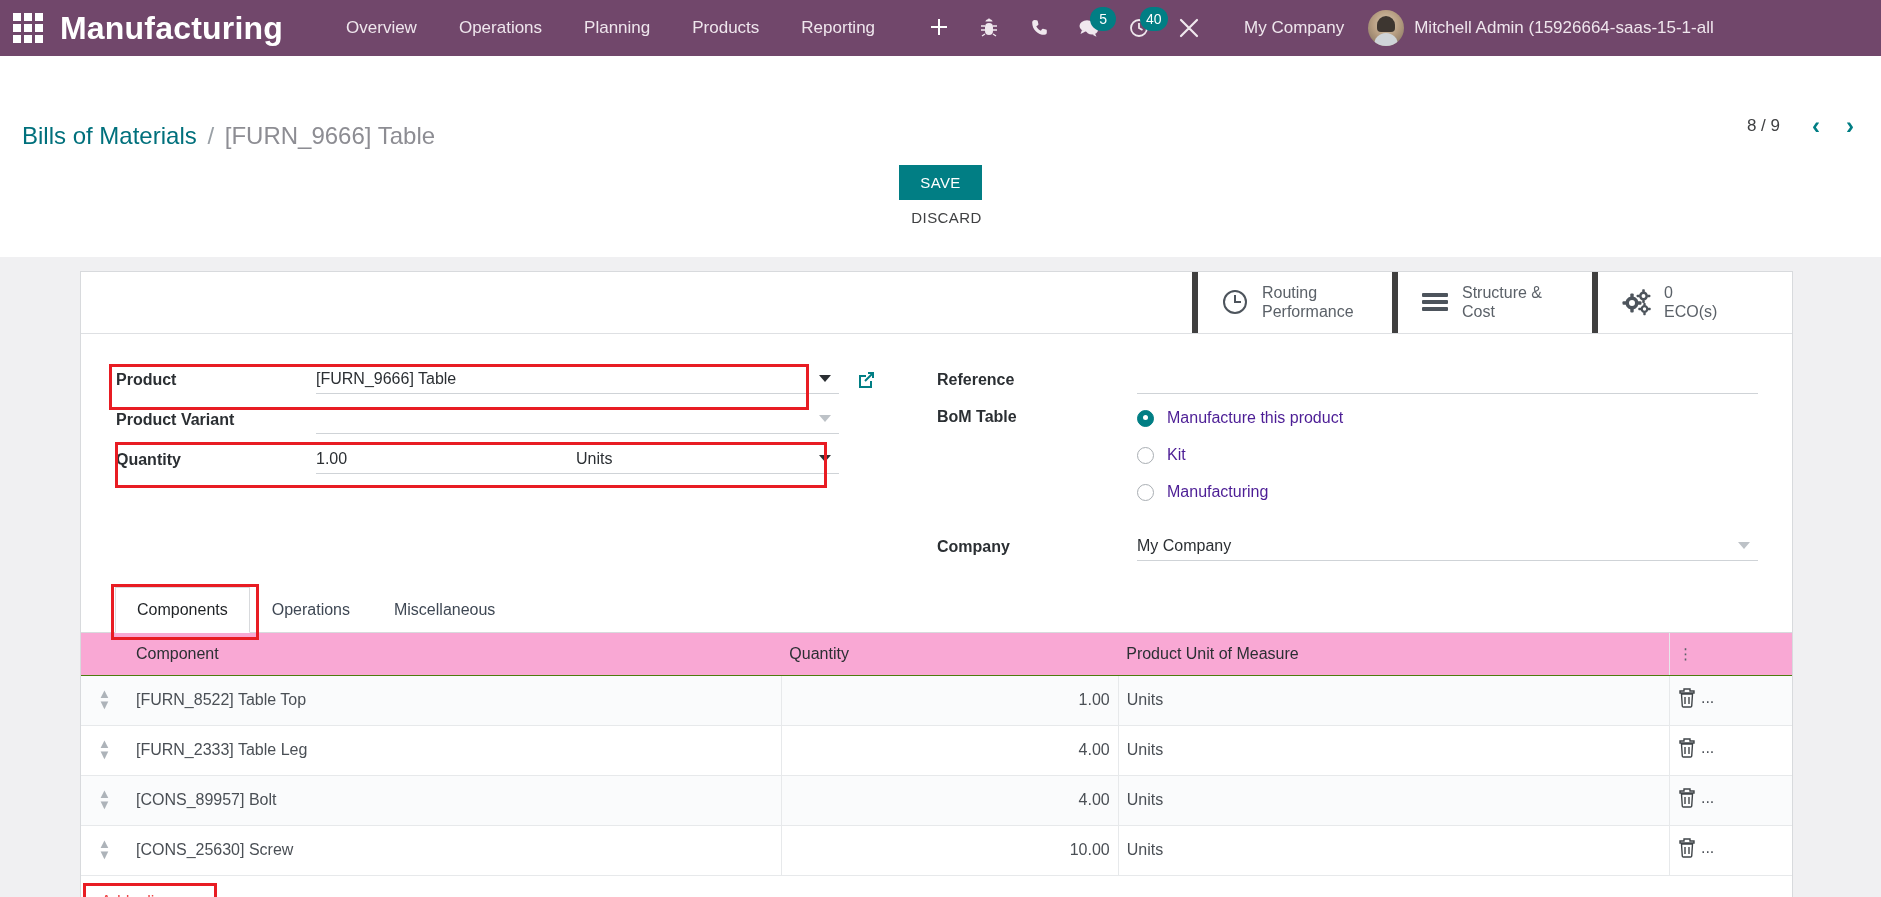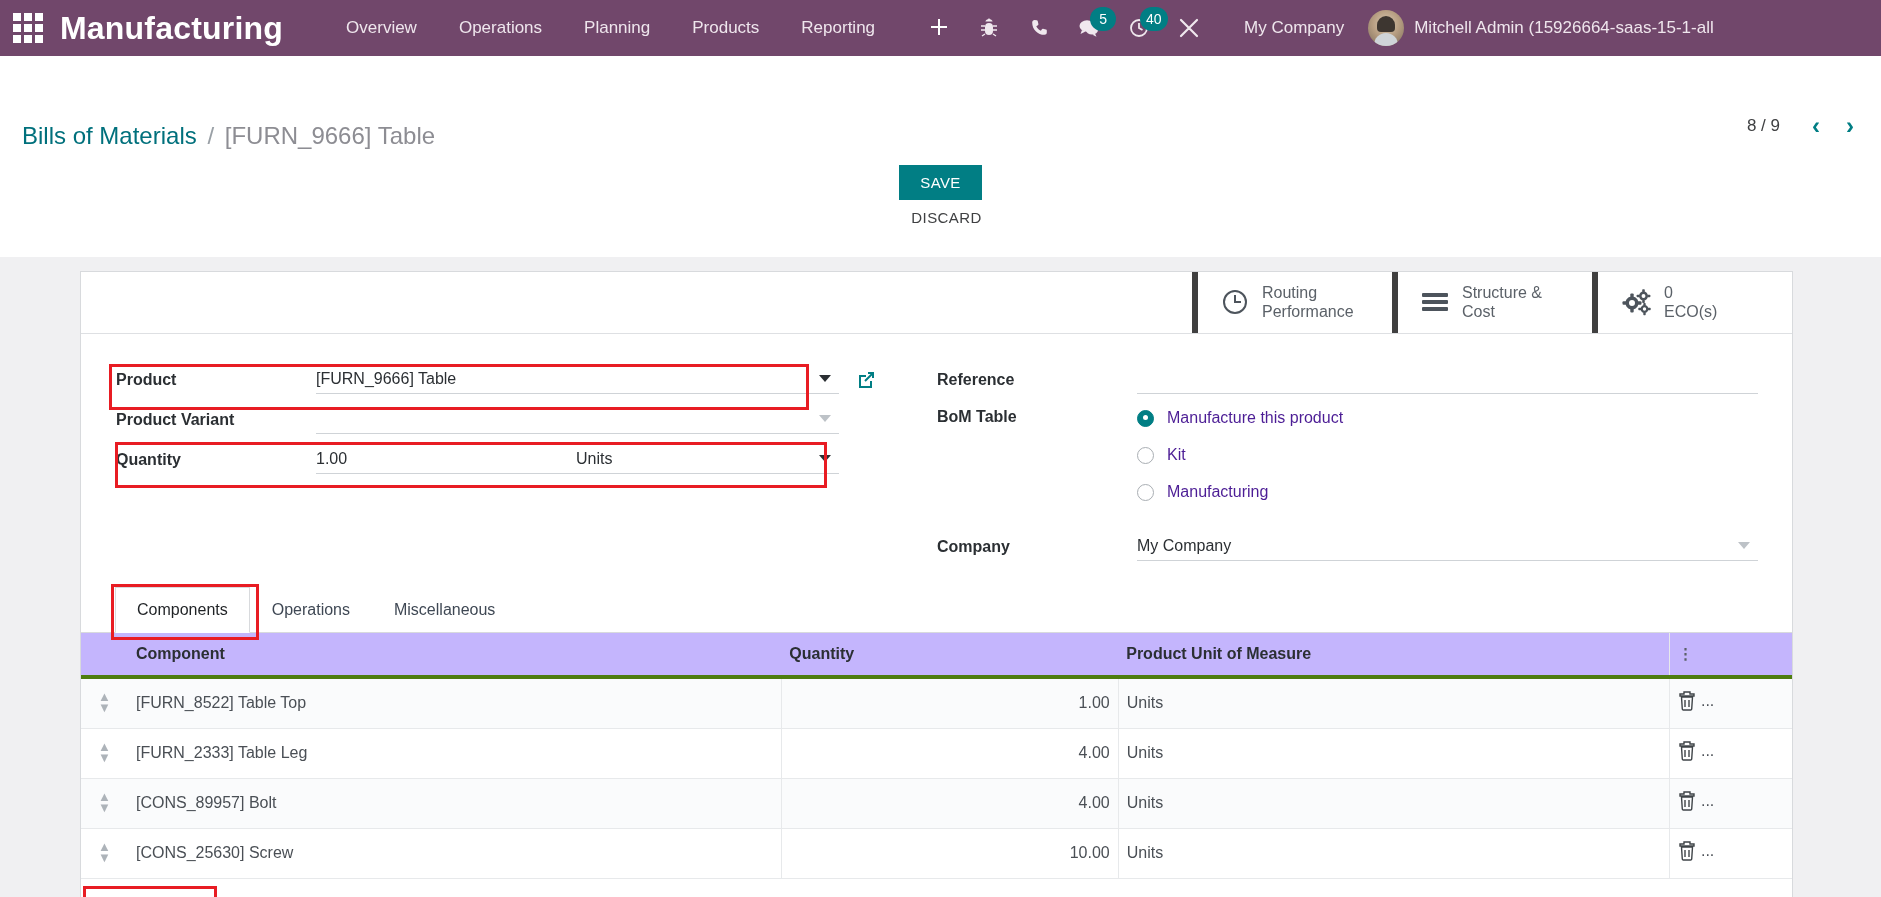--- a/index.html
+++ b/index.html
@@ -161,22 +161,22 @@
     font-size: 16px; padding: 13px 21px; cursor: pointer;
     border: 1px solid transparent; border-bottom: none; color: #3f4854;
     background: transparent; margin-bottom: -1px;
   }
   .tab.active { background: #fff; border-color: #d8dadd; color: #1f2225; border-bottom: 1px solid #fff; }
   .tabs-underline { border-bottom: 1px solid #d8dadd; }
 
   
   table.list { width: 100%; border-collapse: collapse; font-size: 16px; }
   table.list th {
-    text-align: left; font-weight: 700; color: #2b2f33;
-    padding: 12px 8px; border-bottom: 4px solid #4d7c0f; background: #c4b5fd;
+    text-align: left; font-weight: 400; color: #2b2f33;
+    padding: 12px 8px; border-bottom: 1px solid #4d7c0f; background: #f9a8d4;
     white-space: nowrap;
   }
   table.list td {
     padding: 12px 8px; border-bottom: 1px solid #e7e9eb; color: #4a4f55;
     background: #fff;
   }
   tr.row:nth-child(odd) td { background: #fafbfc; }
   .c-handle { width: 46px; text-align: center; }
   .c-comp { width: 640px; border-right: 1px solid #e7e9eb; }
   .c-qty { width: 330px; text-align: right; border-right: 1px solid #e7e9eb; }

